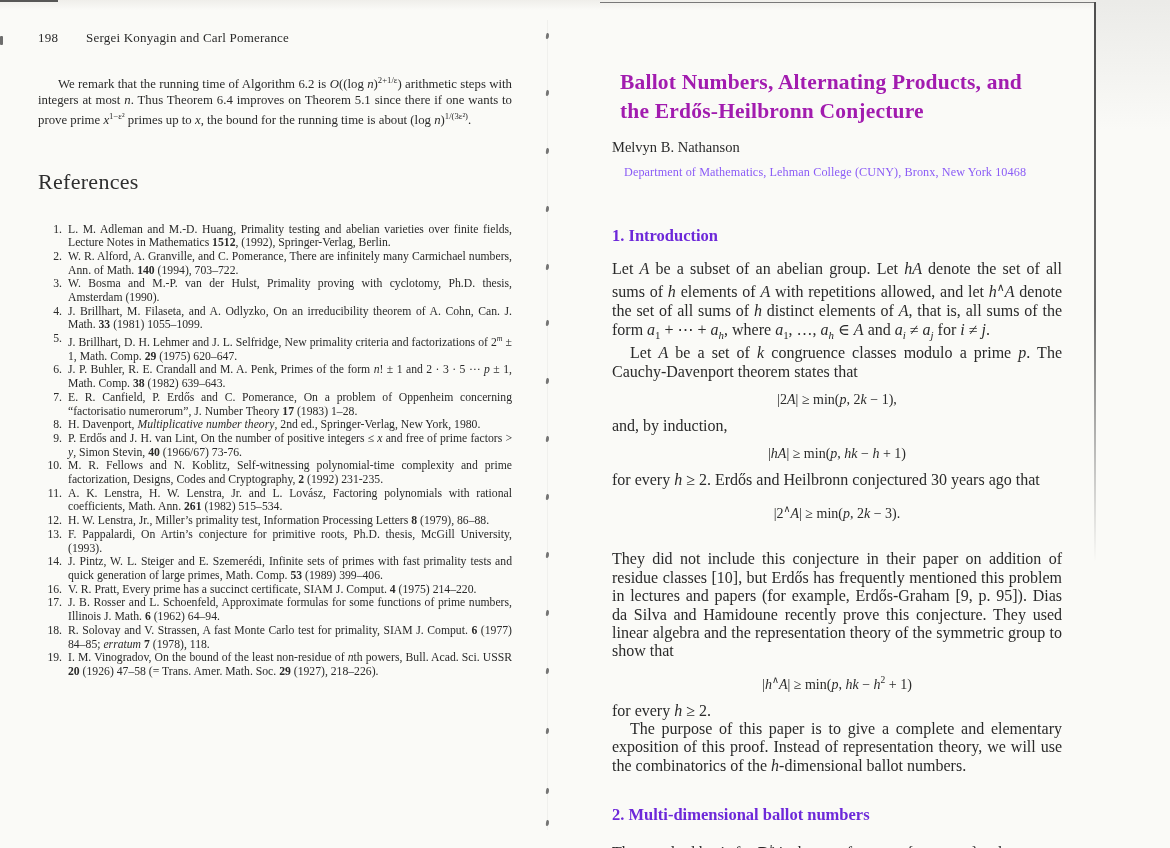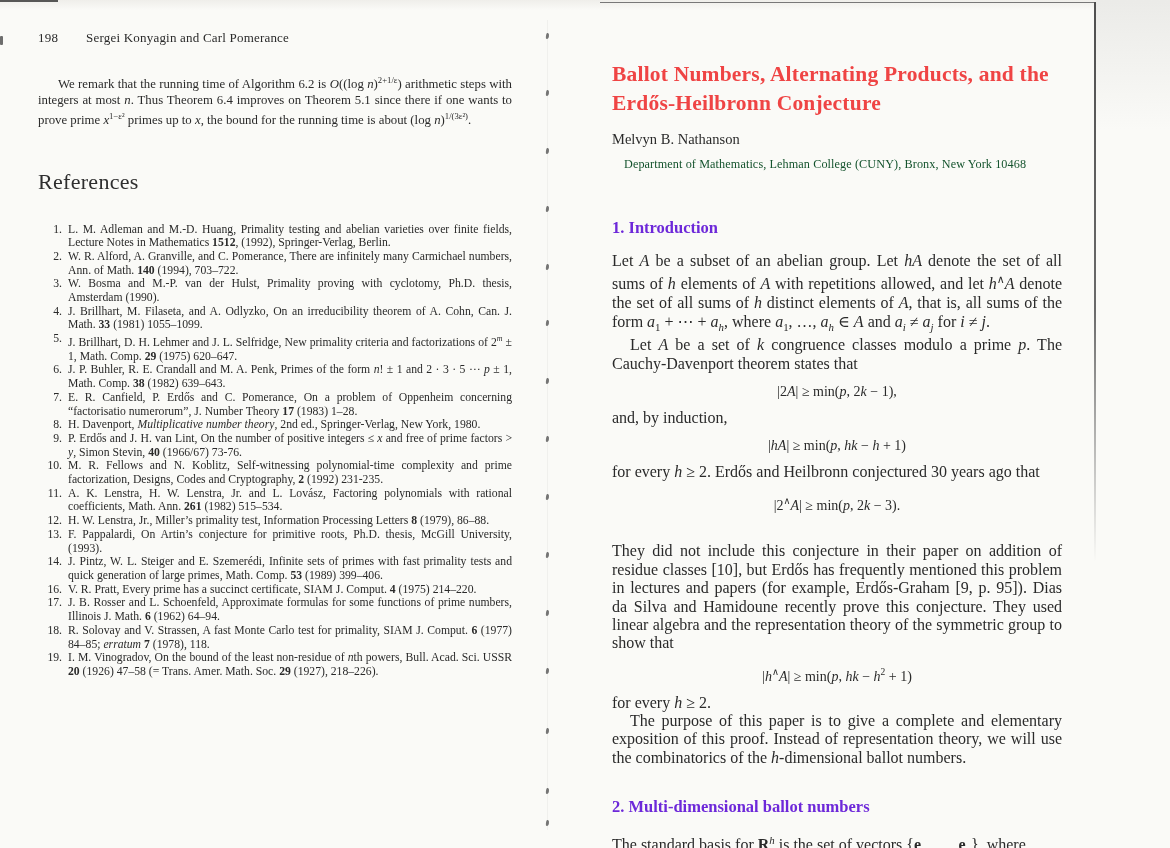--- a/index.html
+++ b/index.html
@@ -30,23 +30,23 @@
   .page-left{left:38px;top:30px;width:474px;}
   .running-header{font-size:13px;letter-spacing:.2px;}
   .running-head-name{margin-left:28px;}
   .remark{margin:26px 0 0 0;font-size:12.8px;line-height:16px;text-align:justify;text-indent:20px;}
   .refs-heading{margin:40px 0 0 0;font-size:22px;font-weight:normal;letter-spacing:.3px;color:#2e2e2e;}
   .refs{margin:28px 0 0 0;padding:0;font-size:11.7px;line-height:13.7px;list-style:none;}
   .refs li{position:relative;padding-left:30px;text-align:justify;}
   .ref-num{position:absolute;left:0;top:0;width:24px;text-align:right;}
   
   .page-right{left:612px;top:60px;width:450px;}
-  .paper-title{margin:0;font-size:21.5px;line-height:29px;font-weight:bold;letter-spacing:.2px;color:#ef4444;}
+  .paper-title{margin:8px;font-size:21.5px;line-height:29px;font-weight:bold;letter-spacing:.2px;color:#a21caf;}
   .author{margin-top:13px;font-size:14.5px;}
-  .affil{margin-top:9px;margin-left:12px;font-size:12.2px;color:#14532d;letter-spacing:.1px;}
+  .affil{margin-top:9px;margin-left:12px;font-size:12.2px;color:#8b5cf6;letter-spacing:.1px;}
   .sec{margin:46px 0 0 0;font-size:16.5px;font-weight:bold;color:#6d28d9;}
   .sec2{margin-top:30px;}
   .body{margin:14px 0 0 0;font-size:16px;line-height:18.4px;text-align:justify;}
   .m0{margin-top:0;}
   .mt6{margin-top:6px;}
   .mt14{margin-top:28px;}
   .indent{text-indent:18px;}
   .eq{margin:10px 0 8px 0;text-align:center;font-size:14px;line-height:18px;}
   i{font-style:italic;}
   sup{font-size:.68em;}

